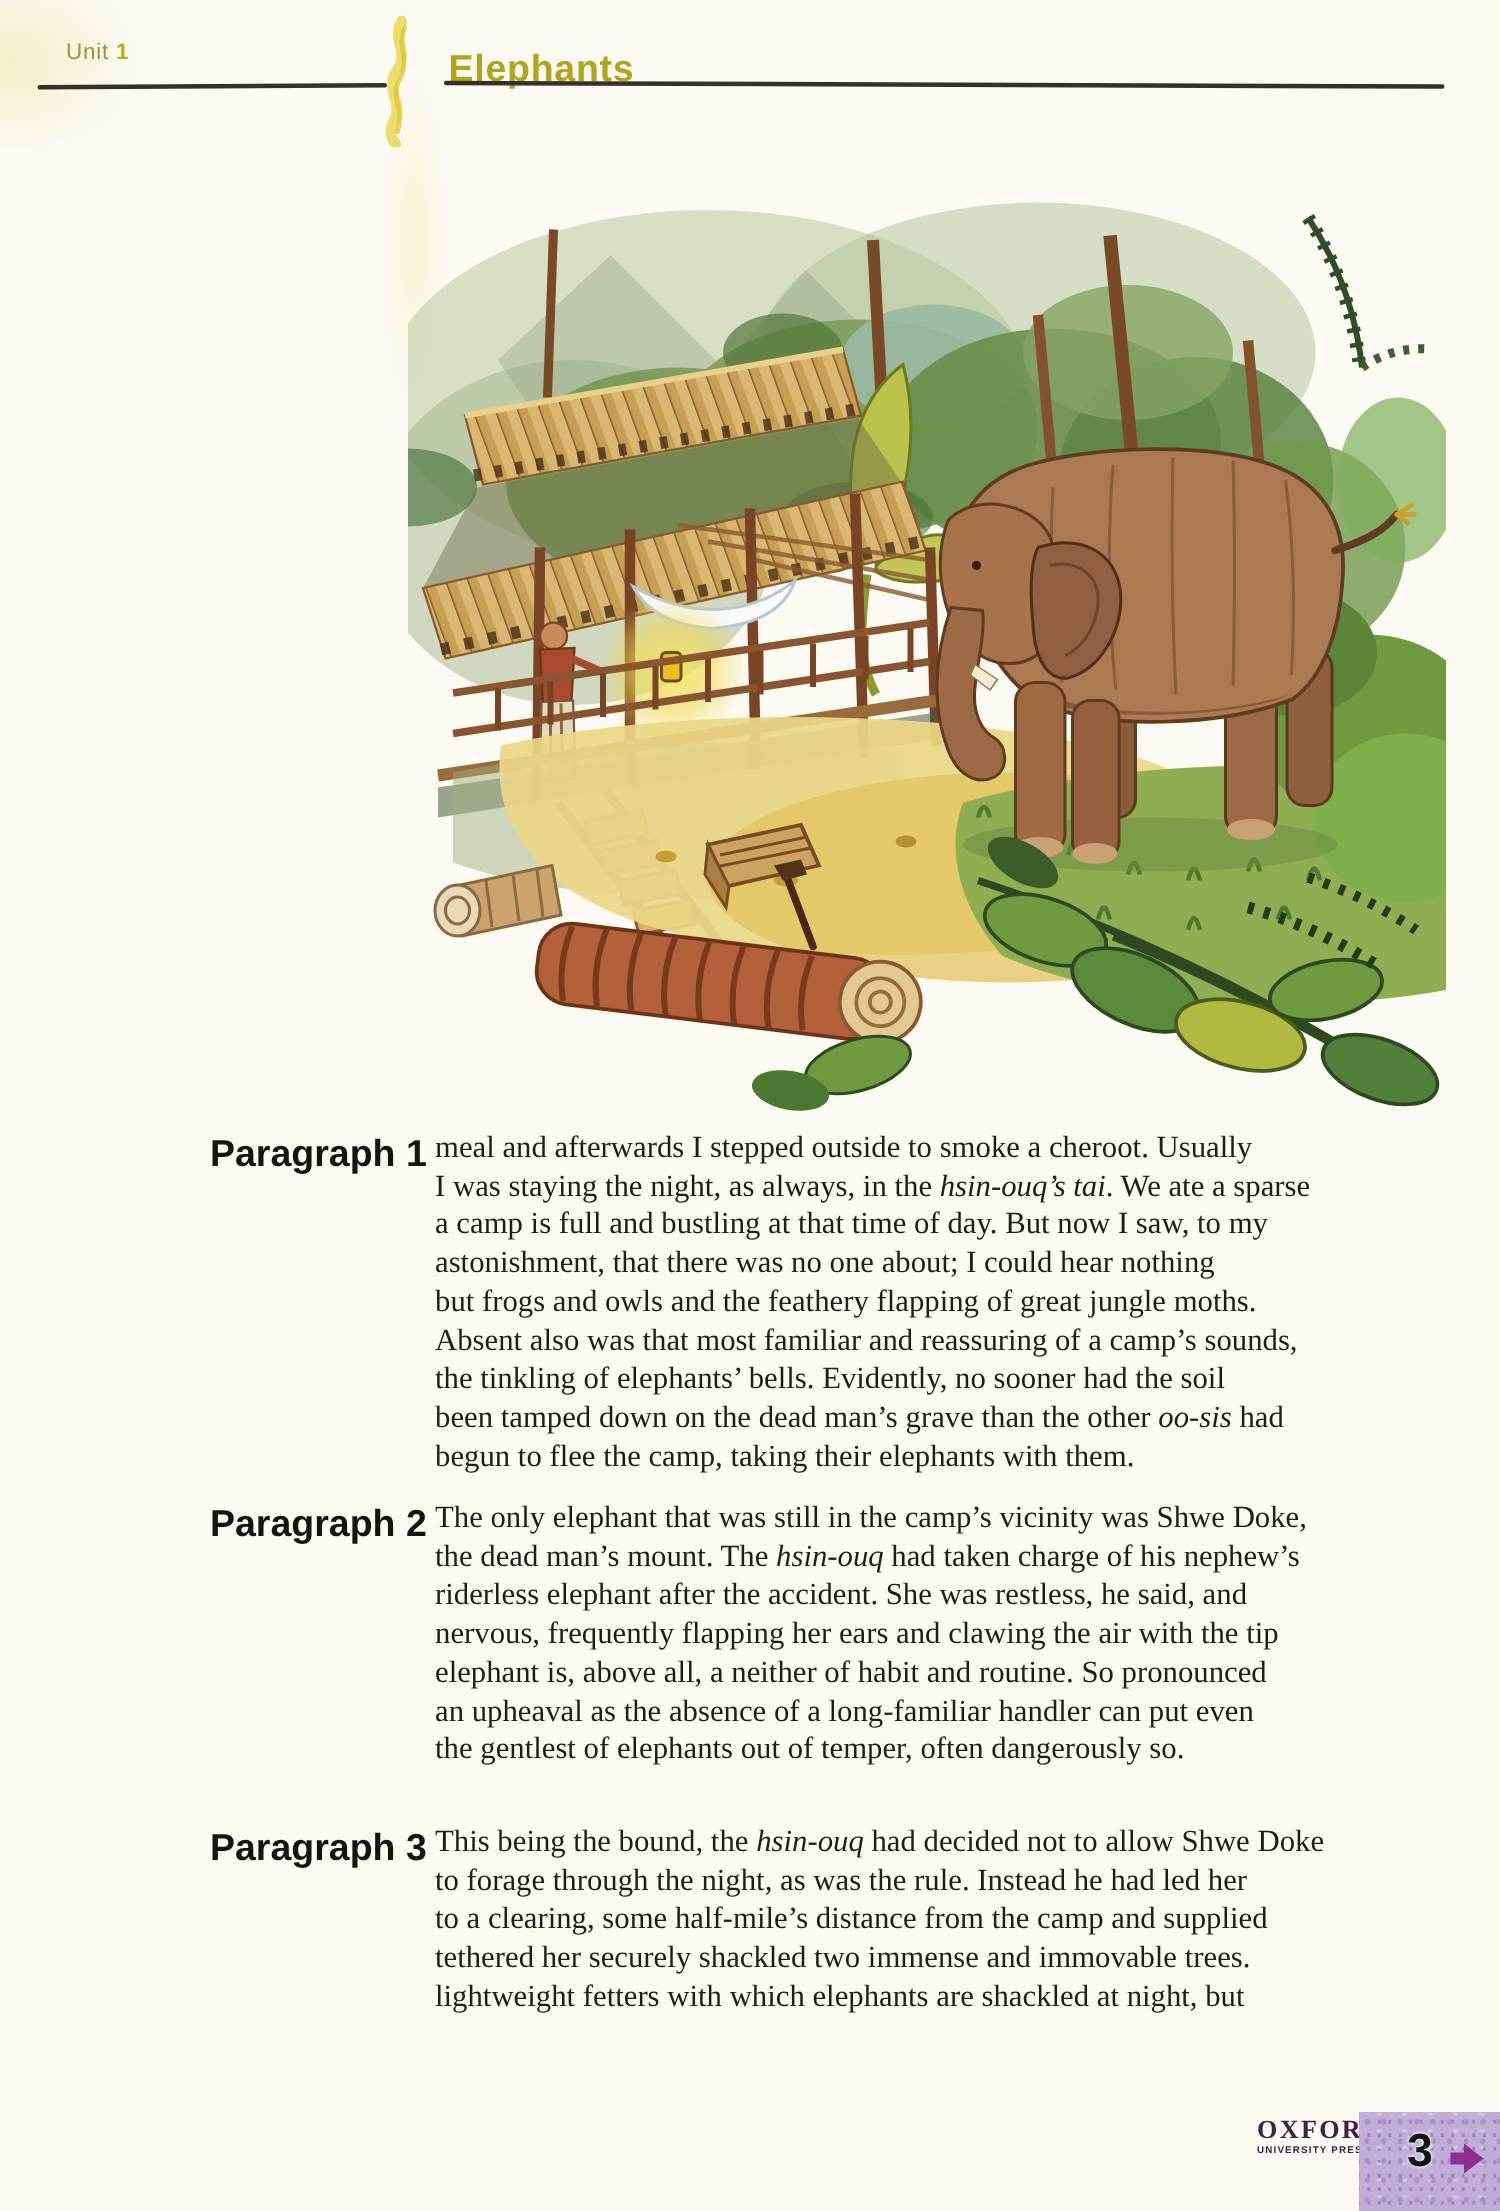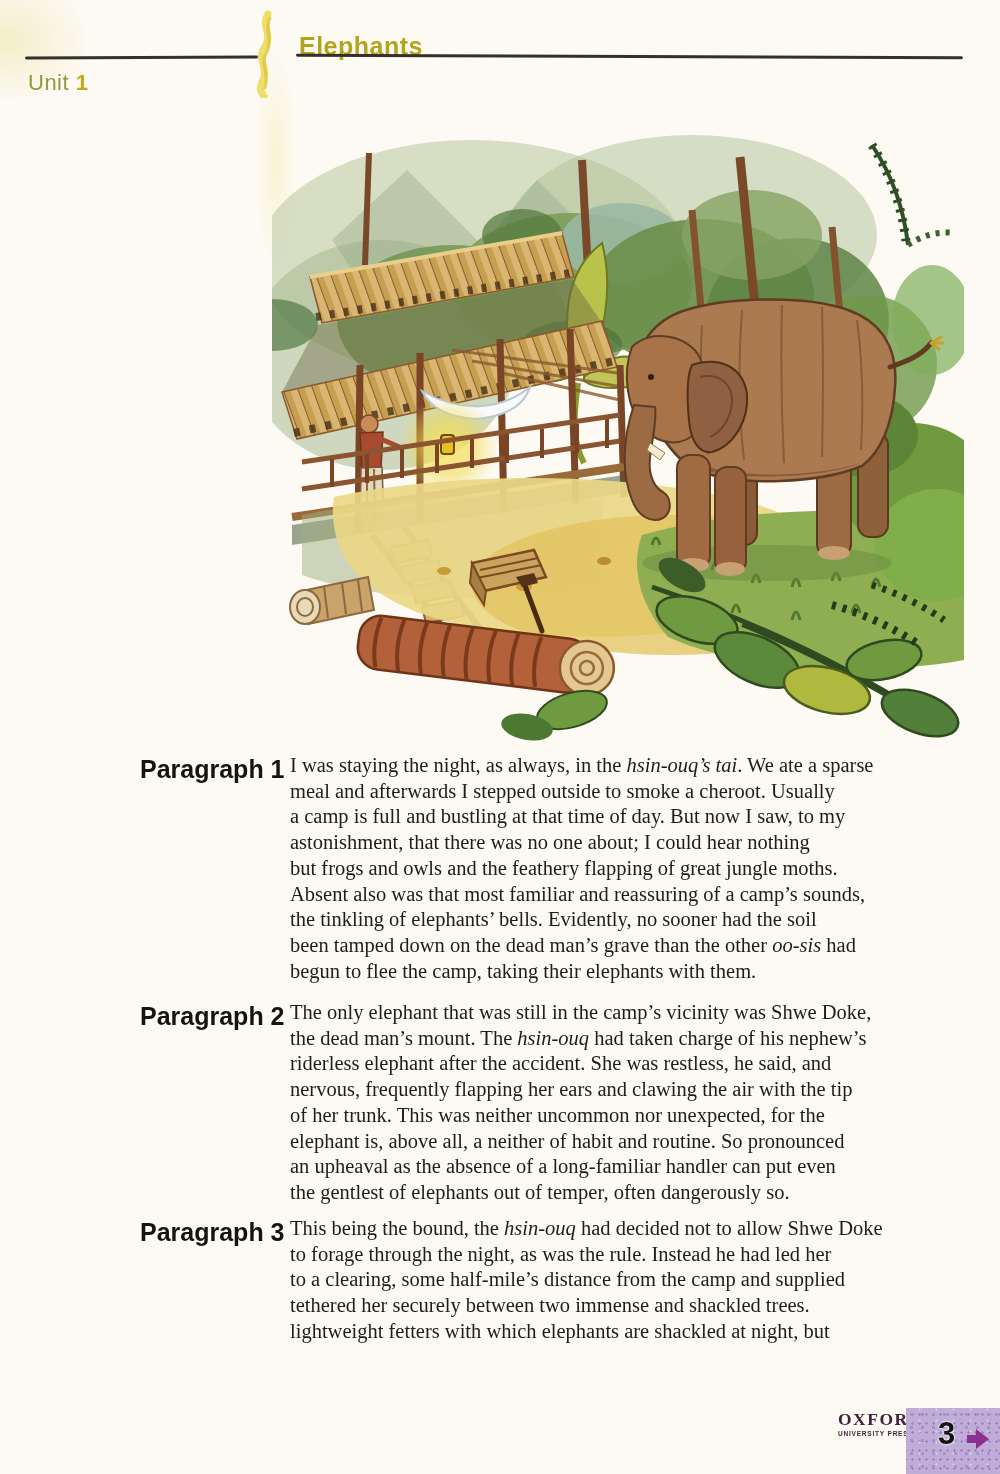--- a/index.html
+++ b/index.html
@@ -8,21 +8,21 @@
     width:1000px;height:1474px;
     margin:0 auto;
     background:#fcfaf3;
     background-image:
       radial-gradient(ellipse 120px 90px at 8px 40px, rgba(226,216,120,.35), transparent 70%),
       radial-gradient(ellipse 30px 160px at 276px 160px, rgba(238,228,140,.30), transparent 70%);
     overflow:hidden;
     font-family:"Liberation Sans",sans-serif;
   }
   
-  .unit-label{position:absolute;left:28px;top:26px;font-size:22px;color:#94993f;letter-spacing:.5px;margin-top:44px;}
+  .unit-label{position:absolute;left:44px;top:26px;font-size:15px;color:#94993f;letter-spacing:.5px;}
   .unit-number{font-weight:bold;color:#c4aa12;}
   .rule{position:absolute;height:3px;background:#34312a;border-radius:2px;}
   .rule-left{left:25px;top:56px;width:233px;transform:rotate(-.3deg);}
   .rule-right{left:296px;top:55px;width:667px;transform:rotate(.2deg);}
   .brush{position:absolute;left:250px;top:10px;}
   .page-title{position:absolute;left:299px;top:32px;font-size:25px;font-weight:bold;color:#b2a41e;letter-spacing:.5px;text-align:right;}
   
   .illo{position:absolute;left:272px;top:115px;width:692px;height:630px;}
   
   .para{position:absolute;left:0;width:1000px;}
@@ -222,51 +222,50 @@
       <ellipse cx="300" cy="595" rx="36" ry="17" fill="#6f9a3f" stroke="#2f4a20" stroke-width="2" transform="rotate(-16 300 595)"></ellipse>
       <ellipse cx="255" cy="612" rx="26" ry="13" fill="#4c7832" transform="rotate(10 255 612)"></ellipse>
       <path d="M560,490 C590,498 620,512 648,530" fill="none" stroke="#213c18" stroke-width="8" stroke-dasharray="4 7"></path>
       <path d="M600,470 C625,478 650,490 672,505" fill="none" stroke="#213c18" stroke-width="7" stroke-dasharray="4 7"></path>
     </g>
   </svg>
 
   <div class="para para-1">
     <div class="para-label">Paragraph 1</div>
     <div class="para-body">
+        <div class="text-line"><span>meal and afterwards I stepped outside to smoke a cheroot. Usually</span></div>
         <div class="text-line"><span>I was staying the night, as always, in the </span><i>hsin-ouq’s tai</i><span>. We ate a sparse</span></div>
-        <div class="text-line"><span>meal and afterwards I stepped outside to smoke a cheroot. Usually</span></div>
         <div class="text-line"><span>a camp is full and bustling at that time of day. But now I saw, to my</span></div>
         <div class="text-line"><span>astonishment, that there was no one about; I could hear nothing</span></div>
         <div class="text-line"><span>but frogs and owls and the feathery flapping of great jungle moths.</span></div>
         <div class="text-line"><span>Absent also was that most familiar and reassuring of a camp’s sounds,</span></div>
         <div class="text-line"><span>the tinkling of elephants’ bells. Evidently, no sooner had the soil</span></div>
         <div class="text-line"><span>been tamped down on the dead man’s grave than the other </span><i>oo-sis</i><span> had</span></div>
         <div class="text-line"><span>begun to flee the camp, taking their elephants with them.</span></div>
       </div>
   </div>
   <div class="para para-2">
     <div class="para-label">Paragraph 2</div>
     <div class="para-body">
         <div class="text-line"><span>The only elephant that was still in the camp’s vicinity was Shwe Doke,</span></div>
         <div class="text-line"><span>the dead man’s mount. The </span><i>hsin-ouq</i><span> had taken charge of his nephew’s</span></div>
         <div class="text-line"><span>riderless elephant after the accident. She was restless, he said, and</span></div>
         <div class="text-line"><span>nervous, frequently flapping her ears and clawing the air with the tip</span></div>
-        <div class="text-line"><span>of her trunk. This was neither uncommon nor unexpected, for the</span></div>
         <div class="text-line"><span>elephant is, above all, a neither of habit and routine. So pronounced</span></div>
         <div class="text-line"><span>an upheaval as the absence of a long-familiar handler can put even</span></div>
         <div class="text-line"><span>the gentlest of elephants out of temper, often dangerously so.</span></div>
       </div>
   </div>
   <div class="para para-3">
     <div class="para-label">Paragraph 3</div>
     <div class="para-body">
         <div class="text-line"><span>This being the bound, the </span><i>hsin-ouq</i><span> had decided not to allow Shwe Doke</span></div>
         <div class="text-line"><span>to forage through the night, as was the rule. Instead he had led her</span></div>
         <div class="text-line"><span>to a clearing, some half-mile’s distance from the camp and supplied</span></div>
-        <div class="text-line"><span>tethered her securely between two immense and shackled trees.</span></div>
+        <div class="text-line"><span>tethered her securely shackled two immense and immovable trees.</span></div>
         <div class="text-line"><span>lightweight fetters with which elephants are shackled at night, but</span></div>
       </div>
   </div>
 
   <div class="publisher">
     <div class="publisher-name">OXFORD</div>
     <div class="publisher-sub">UNIVERSITY PRESS</div>
   </div>
   <div class="page-box">
     <div class="page-number">3</div>

